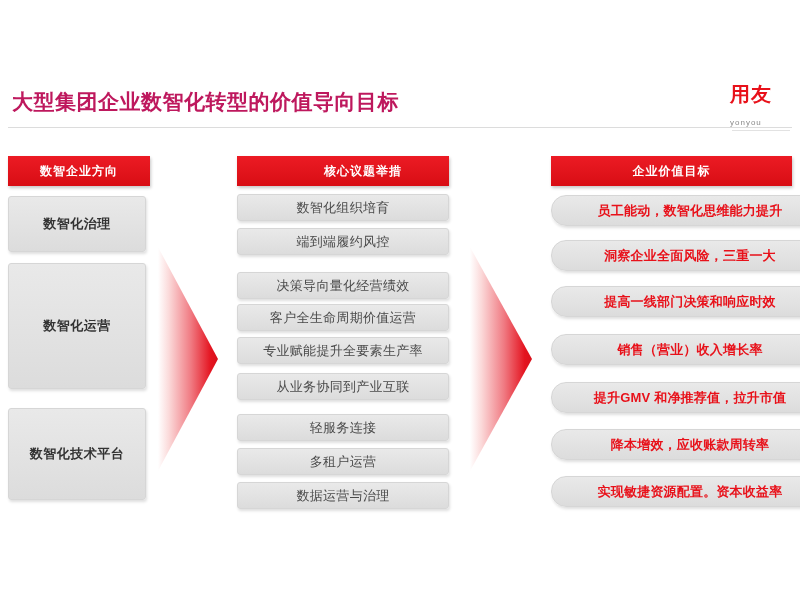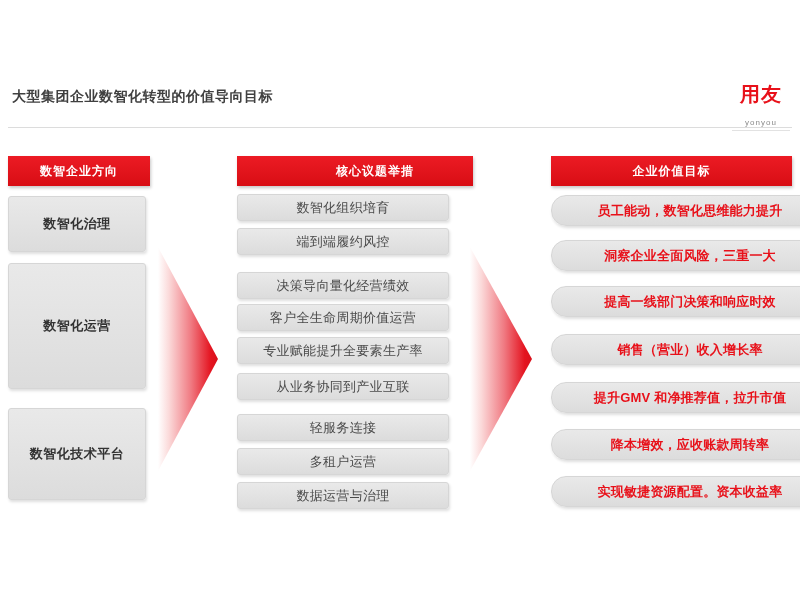--- a/index.html
+++ b/index.html
@@ -17,42 +17,41 @@
     width: 800px;
     height: 600px;
     background: #ffffff;
   }
 
   
   .slide-title {
     position: absolute;
     left: 12px;
     top: 88px;
-    font-size: 14px;
-    font-weight: bold;
-    color: #404040;
+    font-size: 21px;
+    font-weight: bold;
+    color: #be185d;
     letter-spacing: 0.5px;
     white-space: nowrap;
   }
 
   .title-rule {
     position: absolute;
     left: 8px;
     top: 127px;
     width: 784px;
     height: 1px;
     background: #dcdcdc;
   }
 
   .logo {
     position: absolute;
     right: 8px;
     top: 84px;
     width: 62px;
-    text-align: center;
   }
   .logo-cn {
     font-size: 20px;
     font-weight: bold;
     color: #e8111a;
     letter-spacing: 1px;
     line-height: 1.05;
   }
   .logo-en {
     font-size: 8px;
@@ -75,21 +74,21 @@
     color: #ffffff;
     font-size: 12px;
     font-weight: bold;
     letter-spacing: 1px;
     display: flex;
     align-items: center;
     justify-content: center;
     box-shadow: 1px 2px 3px rgba(0,0,0,0.22);
   }
   #head-1 { left: 8px;   top: 156px; width: 142px; }
-  #head-2 { left: 237px; top: 156px; width: 236px; padding-left: 40px; }
+  #head-2 { left: 237px; top: 156px; width: 212px; padding-left: 40px; }
   #head-3 { left: 551px; top: 156px; width: 241px; }
 
   
   .box {
     position: absolute;
     background: linear-gradient(180deg, #e9e9e9 0%, #e2e2e2 55%, #dcdcdc 100%);
     border: 1px solid #d6d6d6;
     border-radius: 3px;
     box-shadow: 1px 2px 3px rgba(0,0,0,0.13);
     display: flex;

